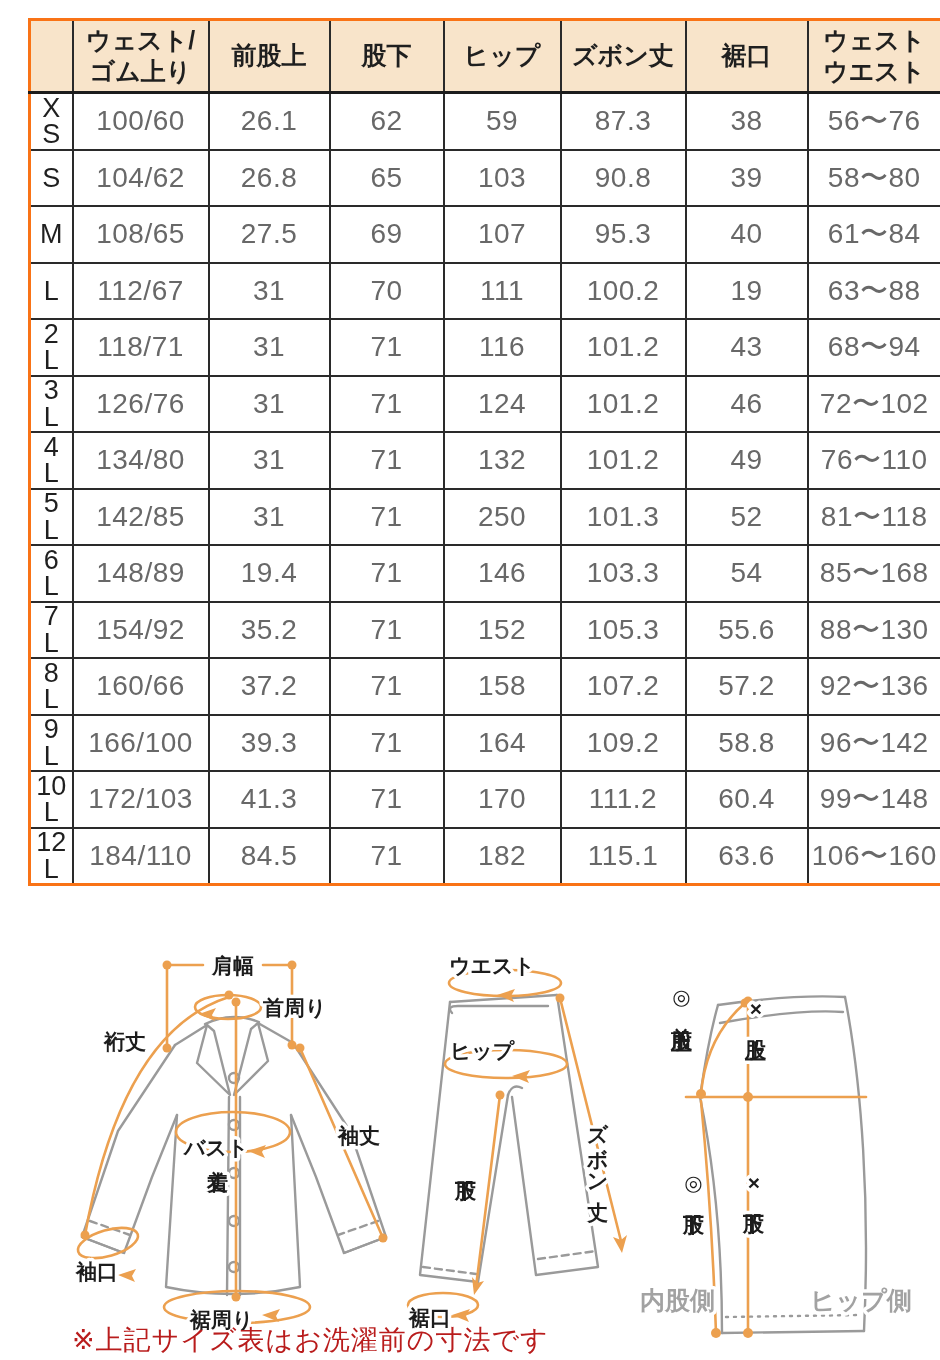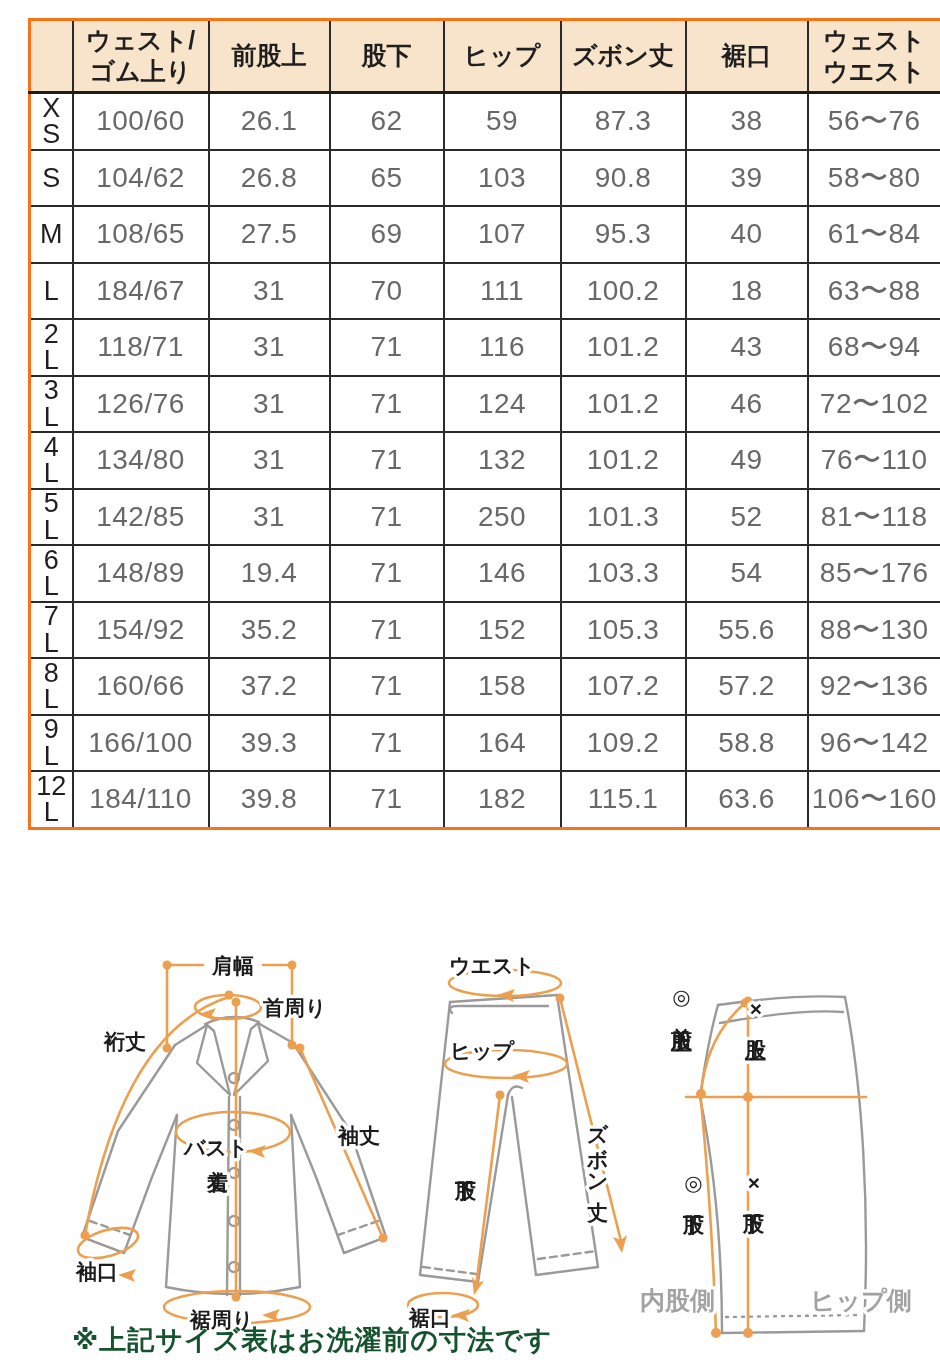--- a/index.html
+++ b/index.html
@@ -50,21 +50,21 @@
   .garment-fill{fill:#fff;stroke:none;}
   .dash{stroke-dasharray:7 5;}
   .dots-line{stroke-dasharray:2 6;}
   .meas{stroke:#eca04f;stroke-width:2.6;fill:none;stroke-linecap:round;}
   .mdot{fill:#eca04f;stroke:none;}
   .mhead{fill:#eca04f;stroke:none;}
 
   
   .note{
     position:absolute;left:72px;top:1322px;
-    font-size:27px;font-weight:700;color:#14532d;letter-spacing:1px;
+    font-size:27px;font-weight:400;color:#b91c1c;letter-spacing:1px;
   }
 </style>
 </head>
 <body>
 
 <div id="stage">
 
   <table class="size-table">
     <colgroup>
       <col style="width:43px">
@@ -117,26 +117,26 @@
           <td>108/65</td>
           <td>27.5</td>
           <td>69</td>
           <td>107</td>
           <td>95.3</td>
           <td>40</td>
           <td>61〜84</td>
         </tr>
         <tr>
           <th class="size-cell">L</th>
-          <td>184/67</td>
+          <td>112/67</td>
           <td>31</td>
           <td>70</td>
           <td>111</td>
           <td>100.2</td>
-          <td>18</td>
+          <td>19</td>
           <td>63〜88</td>
         </tr>
         <tr>
           <th class="size-cell">2
 L</th>
           <td>118/71</td>
           <td>31</td>
           <td>71</td>
           <td>116</td>
           <td>101.2</td>
@@ -178,21 +178,21 @@
         </tr>
         <tr>
           <th class="size-cell">6
 L</th>
           <td>148/89</td>
           <td>19.4</td>
           <td>71</td>
           <td>146</td>
           <td>103.3</td>
           <td>54</td>
-          <td>85〜176</td>
+          <td>85〜168</td>
         </tr>
         <tr>
           <th class="size-cell">7
 L</th>
           <td>154/92</td>
           <td>35.2</td>
           <td>71</td>
           <td>152</td>
           <td>105.3</td>
           <td>55.6</td>
@@ -214,24 +214,35 @@
 L</th>
           <td>166/100</td>
           <td>39.3</td>
           <td>71</td>
           <td>164</td>
           <td>109.2</td>
           <td>58.8</td>
           <td>96〜142</td>
         </tr>
         <tr>
+          <th class="size-cell">10
+L</th>
+          <td>172/103</td>
+          <td>41.3</td>
+          <td>71</td>
+          <td>170</td>
+          <td>111.2</td>
+          <td>60.4</td>
+          <td>99〜148</td>
+        </tr>
+        <tr>
           <th class="size-cell">12
 L</th>
           <td>184/110</td>
-          <td>39.8</td>
+          <td>84.5</td>
           <td>71</td>
           <td>182</td>
           <td>115.1</td>
           <td>63.6</td>
           <td>106〜160</td>
         </tr>
       </tbody>
   </table>
 
   <svg class="measure-diagram" width="940" height="400" viewBox="0 0 940 400">

